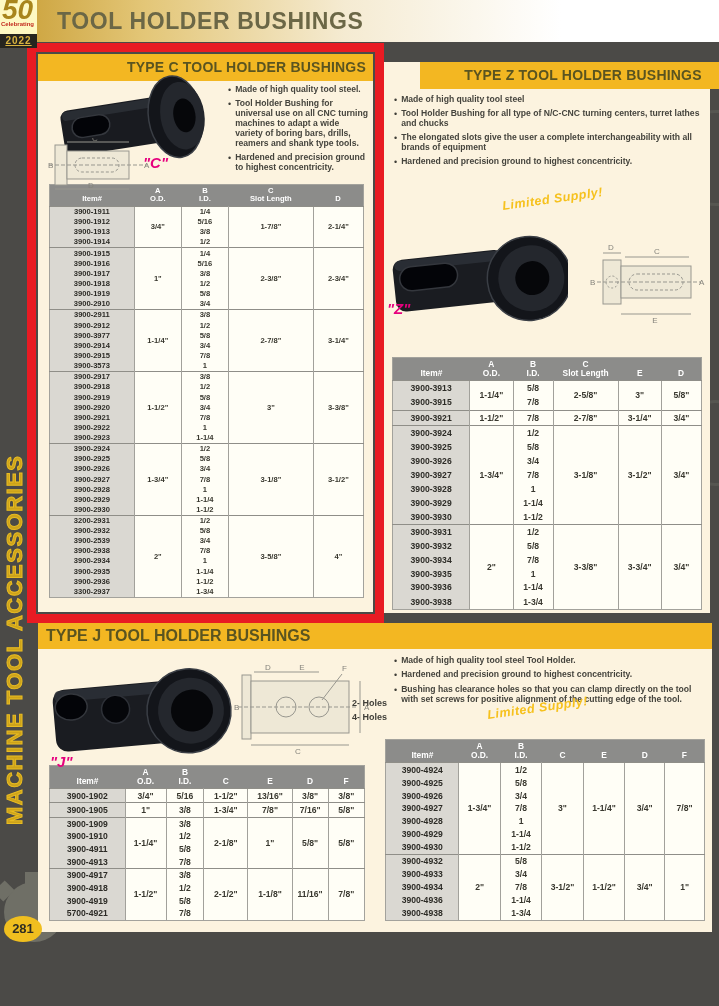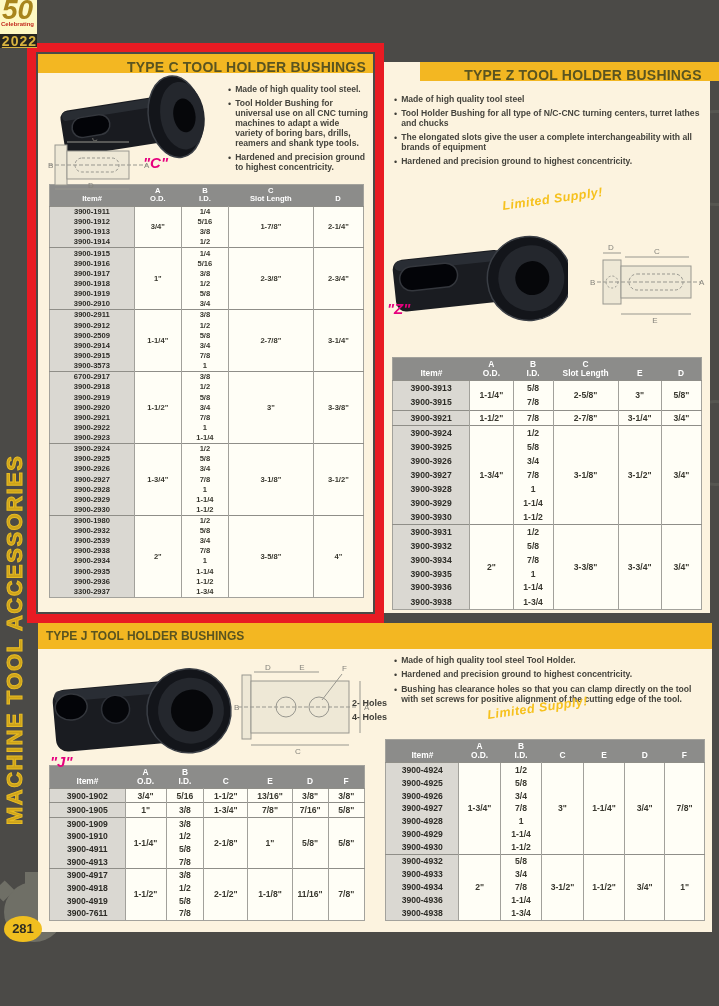--- a/index.html
+++ b/index.html
@@ -7,35 +7,35 @@
         font-family:"Liberation Sans",sans-serif;}
   
   .hdr{position:absolute;left:0;top:0;width:719px;height:42px;
        background:linear-gradient(90deg,#c89d33 0%,#e3c677 20%,#f5ebd2 48%,#ffffff 78%);}
   .hdr-title{position:absolute;left:57px;top:0;height:42px;line-height:42px;
        font-size:23px;font-weight:bold;color:#6b6746;letter-spacing:.6px;}
   .logo{position:absolute;left:0;top:0;width:37px;height:48px;background:#fef9c3;z-index:7;overflow:hidden;}
   .logo .l50{position:absolute;left:2px;top:-6px;font-size:28px;font-weight:bold;font-style:italic;color:#a8851c;}
   .logo .lceleb{position:absolute;left:1px;top:21px;font-size:6px;font-weight:bold;color:#c22a1e;white-space:nowrap;}
   .logo .lyear{position:absolute;left:0;bottom:0;width:37px;height:14px;background:#26251f;
-       color:#d9b440;font-size:14px;font-weight:bold;text-align:right;line-height:14px;letter-spacing:1px;text-decoration:underline;}
+       color:#d9b440;font-size:10px;font-weight:bold;text-align:center;line-height:14px;letter-spacing:1px;text-decoration:underline;}
   
   .redbox{position:absolute;left:27px;top:43px;width:357px;height:580px;box-sizing:border-box;
        border:9px solid #e81b23;z-index:6;pointer-events:none;}
   
   .panel{position:absolute;background:#fcf3df;z-index:2;}
   .p-c{left:38px;top:54px;width:335px;height:558px;}
   .p-z{left:384px;top:62px;width:326px;height:551px;}
   .p-j{left:38px;top:649px;width:674px;height:283px;}
-  .tbar{position:absolute;left:0;top:0;width:100%;height:19px;background:#f3b722;
+  .tbar{position:absolute;left:0;top:0;width:100%;height:27px;background:#f3b722;
         color:#5a5420;font-weight:bold;font-size:14px;line-height:27px;letter-spacing:.2px;box-sizing:border-box;}
   .tbar.right{text-align:right;padding-right:7px;}
   .tbar.left{text-align:center;margin-left:36px;}
   .jbar{position:absolute;left:38px;top:623px;width:674px;height:26px;background:#f3b722;
-        color:#5a5420;font-weight:bold;font-size:12px;line-height:26px;padding-left:8px;box-sizing:border-box;z-index:3;}
+        color:#5a5420;font-weight:bold;font-size:16px;line-height:26px;padding-left:8px;box-sizing:border-box;z-index:3;}
   
   .bullets{position:absolute;display:flex;flex-direction:column;gap:4px;}
   .bullet{display:flex;align-items:flex-start;}
   .dot{font-size:9px;line-height:1.15;margin-right:4px;color:#3e3d37;}
   .btext{font-size:8.6px;line-height:1.15;color:#45443d;font-weight:bold;}
   
   .typelabel{position:absolute;font-weight:bold;font-style:italic;font-size:15px;color:#e6017e;z-index:4;}
   .limited{position:absolute;font-weight:bold;font-style:italic;font-size:12.5px;color:#f6c11d;
            transform:rotate(-8deg);letter-spacing:.5px;white-space:nowrap;}
   .holes{position:absolute;font-size:9px;font-weight:bold;color:#3f3e38;line-height:1.5;}
@@ -68,20 +68,23 @@
   .fig{position:absolute;z-index:3;}
   .diag text{fill:#85847c;font-size:8px;font-family:"Liberation Sans",sans-serif;}
   .diag line,.diag rect,.diag circle{stroke:#98978f;fill:none;stroke-width:1;}
   .diag .fill{fill:#eee8d6;}
 </style>
 </head>
 <body>
 
 <div class="page">
 
+  <div class="hdr">
+    <div class="hdr-title">TOOL HOLDER BUSHINGS</div>
+  </div>
   <div class="logo">
     <span class="l50">50</span>
     <span class="lceleb">Celebrating</span>
     <span class="lyear">2022</span>
   </div>
 
   <div class="side-text">MACHINE TOOL ACCESSORIES</div>
   <svg class="gear" width="110" height="110" viewBox="0 0 110 110">
     <g fill="#6f6f66">
       <circle cx="48" cy="62" r="30"></circle>
@@ -227,37 +230,37 @@
               <td class="merged" rowspan="6">1-1/4"</td>
               <td class="idc">3/8</td>
               <td class="merged" rowspan="6">2-7/8"</td>
               <td class="merged" rowspan="6">3-1/4"</td>
             </tr>
             <tr>
               <td class="item">3900-2912</td>
               <td class="idc">1/2</td>
             </tr>
             <tr>
-              <td class="item">3900-2509</td>
+              <td class="item">3900-3977</td>
               <td class="idc">5/8</td>
             </tr>
             <tr>
               <td class="item">3900-2914</td>
               <td class="idc">3/4</td>
             </tr>
             <tr>
               <td class="item">3900-2915</td>
               <td class="idc">7/8</td>
             </tr>
             <tr>
               <td class="item">3900-3573</td>
               <td class="idc">1</td>
             </tr>
             <tr class="gfirst">
-              <td class="item">6700-2917</td>
+              <td class="item">3900-2917</td>
               <td class="merged" rowspan="7">1-1/2"</td>
               <td class="idc">3/8</td>
               <td class="merged" rowspan="7">3"</td>
               <td class="merged" rowspan="7">3-3/8"</td>
             </tr>
             <tr>
               <td class="item">3900-2918</td>
               <td class="idc">1/2</td>
             </tr>
             <tr>
@@ -305,21 +308,21 @@
             </tr>
             <tr>
               <td class="item">3900-2929</td>
               <td class="idc">1-1/4</td>
             </tr>
             <tr>
               <td class="item">3900-2930</td>
               <td class="idc">1-1/2</td>
             </tr>
             <tr class="gfirst">
-              <td class="item">3900-1980</td>
+              <td class="item">3200-2931</td>
               <td class="merged" rowspan="8">2"</td>
               <td class="idc">1/2</td>
               <td class="merged" rowspan="8">3-5/8"</td>
               <td class="merged" rowspan="8">4"</td>
             </tr>
             <tr>
               <td class="item">3900-2932</td>
               <td class="idc">5/8</td>
             </tr>
             <tr>
@@ -685,21 +688,21 @@
             </tr>
             <tr>
               <td class="item">3900-4918</td>
               <td class="idc">1/2</td>
             </tr>
             <tr>
               <td class="item">3900-4919</td>
               <td class="idc">5/8</td>
             </tr>
             <tr>
-              <td class="item">3900-7611</td>
+              <td class="item">5700-4921</td>
               <td class="idc">7/8</td>
             </tr>
           </tbody>
         </table>
       </div>
 
     <div class="tblbox tbl-jr" style="left:347px;top:90px;width:320px;height:182px;">
         <table>
           <colgroup>
             <col style="width: 23%;">

